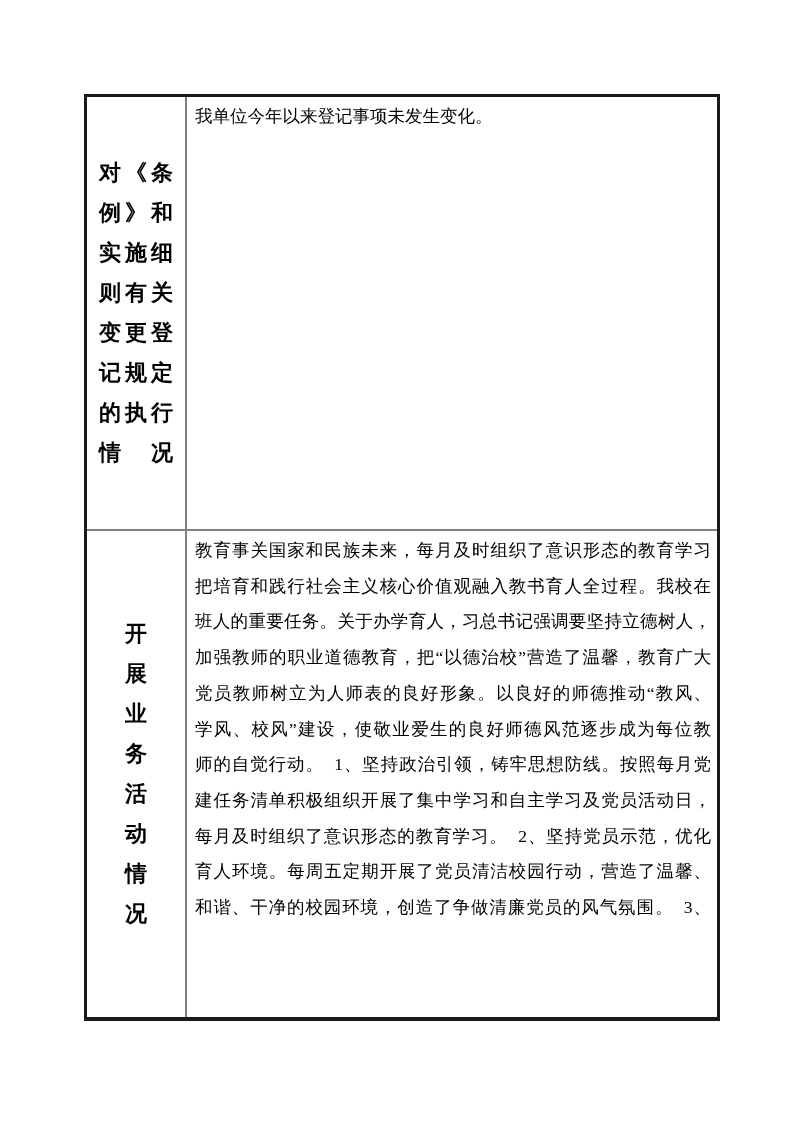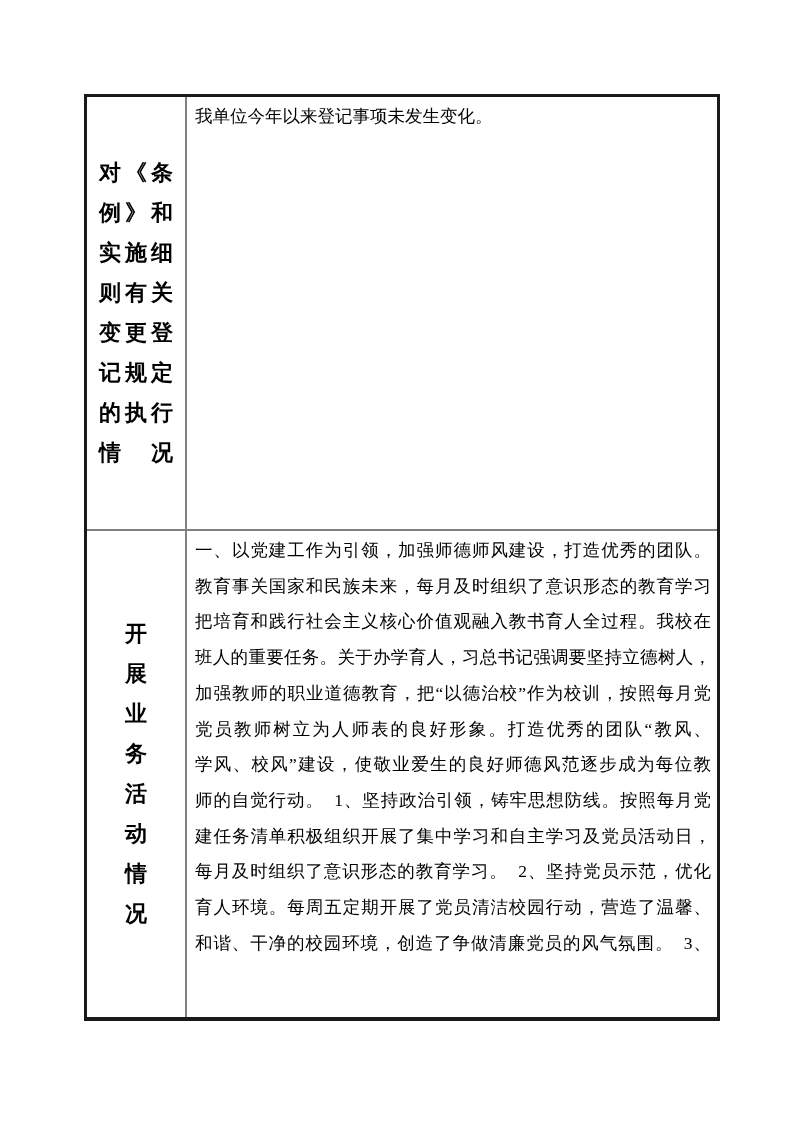--- a/index.html
+++ b/index.html
@@ -115,26 +115,25 @@
         <div class="label-char-line">展</div>
         <div class="label-char-line">业</div>
         <div class="label-char-line">务</div>
         <div class="label-char-line">活</div>
         <div class="label-char-line">动</div>
         <div class="label-char-line">情</div>
         <div class="label-char-line">况</div>
       </div>
 
     <div class="cell content-cell row2-cell">
-        <div class="body-line">一、以党建工作为引领，加强师德师风建设，打造优秀的团队。</div>
         <div class="body-line">教育事关国家和民族未来，每月及时组织了意识形态的教育学习</div>
         <div class="body-line">把培育和践行社会主义核心价值观融入教书育人全过程。我校在</div>
         <div class="body-line">班人的重要任务。关于办学育人，习总书记强调要坚持立德树人，</div>
-        <div class="body-line">加强教师的职业道德教育，把“以德治校”作为校训，按照每月党</div>
-        <div class="body-line">党员教师树立为人师表的良好形象。打造优秀的团队“教风、</div>
+        <div class="body-line">加强教师的职业道德教育，把“以德治校”营造了温馨，教育广大</div>
+        <div class="body-line">党员教师树立为人师表的良好形象。以良好的师德推动“教风、</div>
         <div class="body-line">学风、校风”建设，使敬业爱生的良好师德风范逐步成为每位教</div>
         <div class="body-line">师的自觉行动。  1、坚持政治引领，铸牢思想防线。按照每月党</div>
         <div class="body-line">建任务清单积极组织开展了集中学习和自主学习及党员活动日，</div>
         <div class="body-line">每月及时组织了意识形态的教育学习。  2、坚持党员示范，优化</div>
         <div class="body-line">育人环境。每周五定期开展了党员清洁校园行动，营造了温馨、</div>
         <div class="body-line">和谐、干净的校园环境，创造了争做清廉党员的风气氛围。  3、</div>
       </div>
 
   </div>
 </div>

